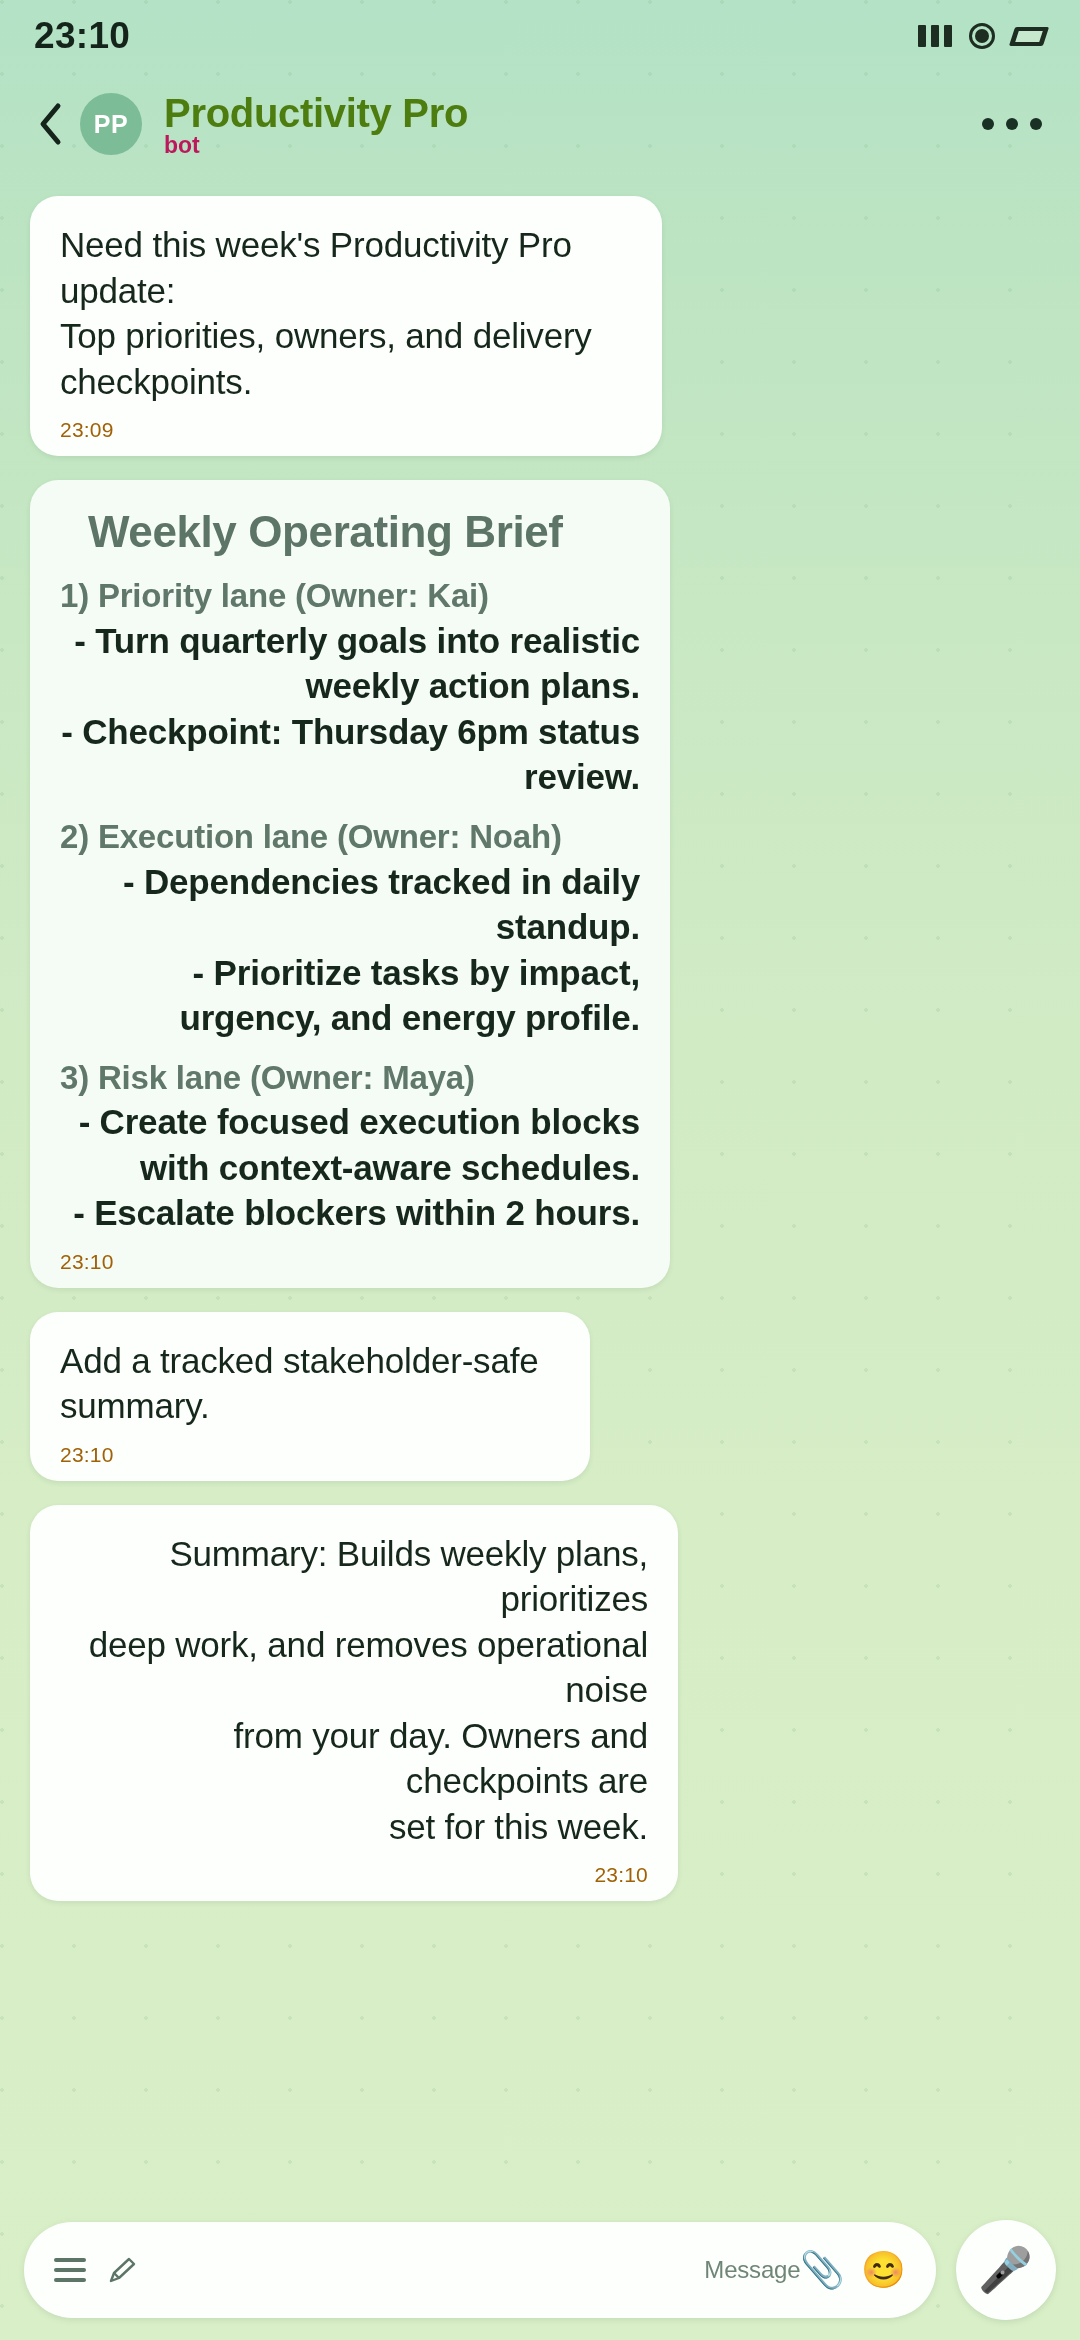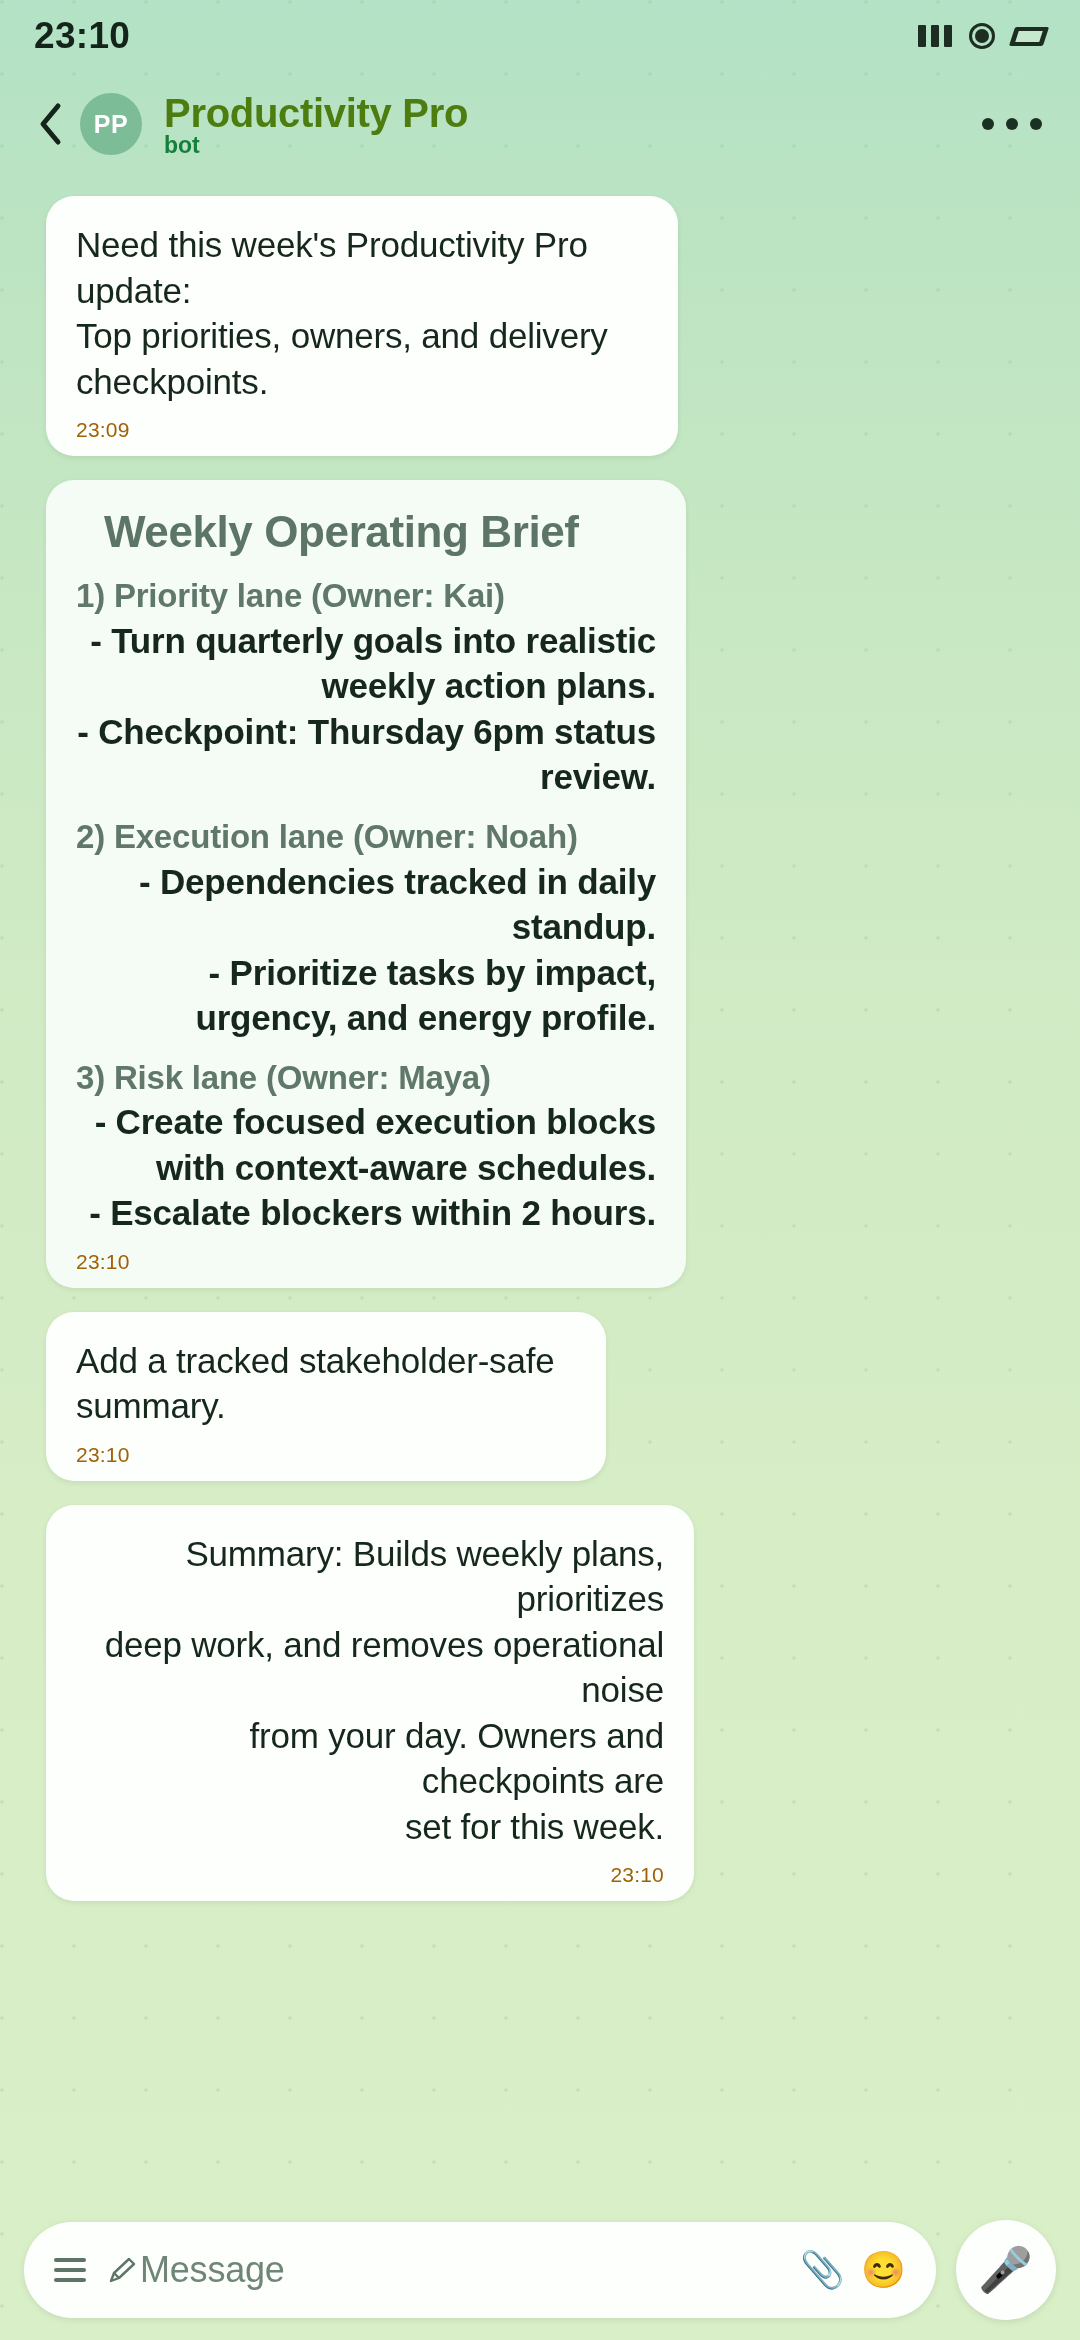--- a/index.html
+++ b/index.html
@@ -65,31 +65,31 @@
     background:#7cbc96;
     display:flex; align-items:center; justify-content:center;
     color:#ffffff; font-size:25px; font-weight:bold; letter-spacing:.5px;
     flex:0 0 auto; margin-left:8px;
   }
   .head-text{ margin-left:22px; display:flex; flex-direction:column; justify-content:center; flex:1 1 auto; }
   .head-title{
     font-size:40px; font-weight:bold; color:#4d7c0f; line-height:1.05; letter-spacing:-.3px;
   }
   .head-sub{
-    font-size:23px; color:#15803d; font-weight:bold; line-height:1;
+    font-size:23px; color:#be185d; font-weight:bold; line-height:1;
   }
   .more-dots{
     display:flex; align-items:center; gap:12px; padding:14px 10px; cursor:pointer;
     flex:0 0 auto;
   }
   .more-dots i{ width:12px; height:12px; border-radius:50%; background:#1b3024; display:block; }
 
   
   .msgs{
-    position:absolute; top:196px; left:16px; width:908px;
+    position:absolute; top:196px; left:0; width:908px;
     display:flex; flex-direction:column; align-items:flex-start;
   }
   .bubble{
     position:relative;
     margin:0 0 24px 30px;
     border-radius:28px;
     padding:26px 30px 14px 30px;
     box-shadow:0 2px 5px rgba(50,90,60,0.10);
   }
   .bubble.user{ background:#fdfffd; }
@@ -118,21 +118,21 @@
   .inputbar{
     flex:1 1 auto; height:96px; background:#fdfffd; border-radius:48px;
     display:flex; align-items:center; padding:0 30px;
     box-shadow:0 2px 6px rgba(60,100,70,0.13);
   }
   .left-icons{ display:flex; align-items:center; gap:18px; flex:0 0 auto; }
   .hamburger{ display:flex; flex-direction:column; gap:6px; cursor:pointer; }
   .hamburger i{ width:32px; height:4px; background:#5d7567; border-radius:2px; display:block; }
   .pencil{ width:36px; height:36px; cursor:pointer; }
   .placeholder{
-    flex:1 1 auto; text-align:left; font-size:36px; color:#6f8677; letter-spacing:-.2px;
+    flex:1 1 auto; text-align:right; font-size:24px; color:#6f8677; letter-spacing:-.2px;
   }
   .right-icons{ display:flex; align-items:center; gap:16px; flex:0 0 auto; font-size:36px; }
   .right-icons span{ cursor:pointer; line-height:1; }
   .micbtn{
     width:100px; height:100px; border-radius:50%; background:#fdfffd;
     margin-left:20px; flex:0 0 auto;
     display:flex; align-items:center; justify-content:center; font-size:44px;
     box-shadow:0 2px 6px rgba(60,100,70,0.15); cursor:pointer;
   }
 </style>

